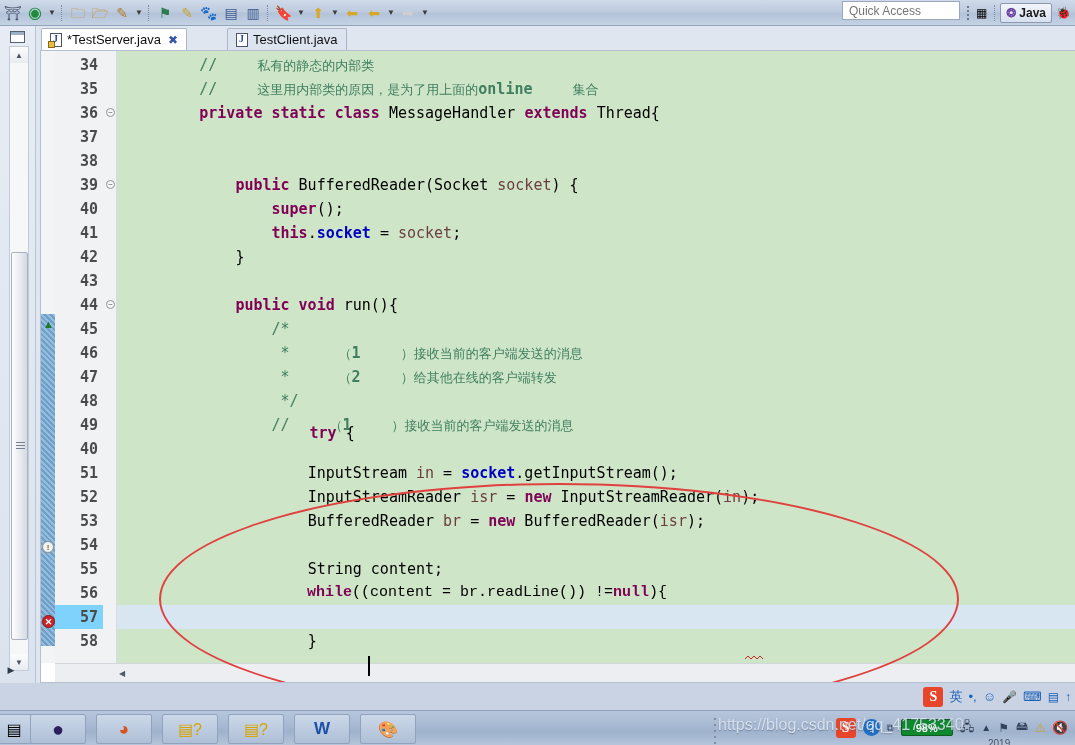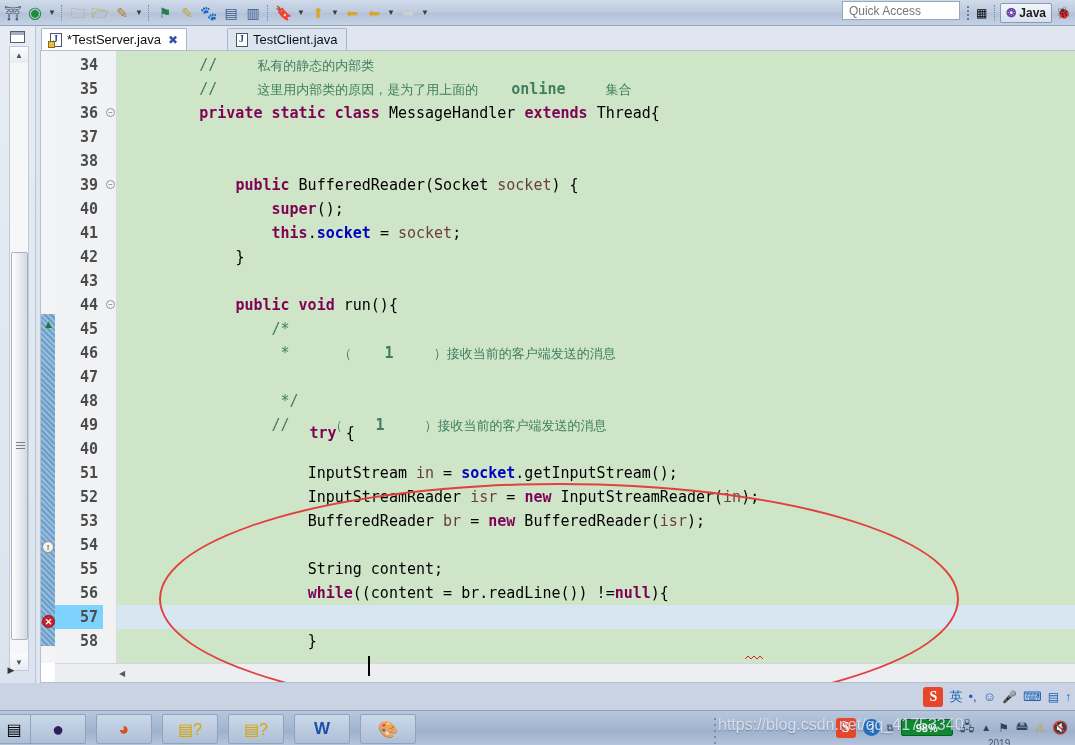--- a/index.html
+++ b/index.html
@@ -155,21 +155,21 @@
   .curline-gutter { background:#7dd3fc; }
   .curline-code { background:#d8e6f2; }
   .fold {
     position:absolute; left:3px; width:9px; height:9px;
     border:1px solid #8d939c; border-radius:50%; background:#f6f7f8;
     color:#555; font-size:8px; line-height:7px; text-align:center;
   }
   
   .kw   { color:#7f0055; font-weight:bold; }
   .cmt  { color:#3f7f5f; }
-  .cmtb { color:#3f7f5f; font-weight:bold;padding-left:33px; }
+  .cmtb { color:#3f7f5f; font-weight:bold; }
   .fld  { color:#0000c0; font-weight:bold; }
   .loc  { color:#6a3e3e; }
   .pln  { color:#000000; }
   .cjk  { font-family:"DejaVu Sans","Liberation Sans",sans-serif; font-size:13px;margin-left:40px; }
 
   .hscroll {
     position:absolute; left:14px; bottom:0; right:0; height:19px;
     background:#eceef1; border-top:1px solid #d2d6dd;
     display:flex; align-items:center;
   }
@@ -364,29 +364,30 @@
           <div class="cl" style="top: 50px;">        <span class="kw">private static class</span> <span class="pln">MessageHandler</span> <span class="kw">extends</span> <span class="pln">Thread{</span></div>
           <div class="cl" style="top: 98px;">&nbsp;</div>
           <div class="cl" style="top: 122px;">            <span class="kw">public</span> <span class="pln">BufferedReader(Socket </span><span class="loc">socket</span><span class="pln">) {</span></div>
           <div class="cl" style="top: 146px;">                <span class="kw">super</span><span class="pln">();</span></div>
           <div class="cl" style="top: 170px;">                <span class="kw">this</span><span class="pln">.</span><span class="fld">socket</span> <span class="pln">=</span> <span class="loc">socket</span><span class="pln">;</span></div>
           <div class="cl" style="top: 194px;">            <span class="pln">}</span></div>
           <div class="cl" style="top: 218px;">&nbsp;</div>
           <div class="cl" style="top: 242px;">            <span class="kw">public void</span> <span class="pln">run(){</span></div>
           <div class="cl" style="top: 266px;">                <span class="cmt">/*</span></div>
           <div class="cl" style="top: 290px;">                 <span class="cmt">* </span><span class="cmt cjk">（</span><span class="cmtb">1</span><span class="cmt cjk">）接收当前的客户端发送的消息</span></div>
+          <div class="cl" style="top: 314px;">                 <span class="cmt">* </span><span class="cmt cjk">（</span><span class="cmtb">2</span><span class="cmt cjk">）给其他在线的客户端转发</span></div>
           <div class="cl" style="top: 338px;">                 <span class="cmt">*/</span></div>
           <div class="cl" style="top: 362px;">                <span class="cmt">//</span><span class="cmt cjk">（</span><span class="cmtb">1</span><span class="cmt cjk">）接收当前的客户端发送的消息</span></div>
           <div class="cl" style="top: 370px; padding-left: 48px;">                <span class="kw">try</span> <span class="pln">{</span></div>
           <div class="cl" style="top: 410px;">                    <span class="pln">InputStream </span><span class="loc">in</span><span class="pln"> = </span><span class="fld">socket</span><span class="pln">.getInputStream();</span></div>
           <div class="cl" style="top: 458px;">                    <span class="pln">BufferedReader </span><span class="loc">br</span><span class="pln"> = </span><span class="kw">new</span><span class="pln"> BufferedReader(</span><span class="loc">isr</span><span class="pln">);</span></div>
           <div class="cl" style="top: 434px;">                    <span class="pln">InputStreamReader </span><span class="loc">isr</span><span class="pln"> = </span><span class="kw">new</span><span class="pln"> InputStreamReader(</span><span class="loc">in</span><span class="pln">);</span></div>
           <div class="cl" style="top: 482px;">&nbsp;</div>
           <div class="cl" style="top: 506px;">                    <span class="pln">String content;</span></div>
-          <div class="cl" style="top: 530px;">                    <span class="kw">while</span><span class="pln">((content = br.readLine()) !=</span><span class="kw">null</span><span class="pln">){</span></div>
+          <div class="cl" style="top: 530px; font-family: Liberation Mono, monospace;">                    <span class="kw">while</span><span class="pln">((content = br.readLine()) !=</span><span class="kw">null</span><span class="pln">){</span></div>
           <div class="cl curline-code" style="top: 554px;">&nbsp;</div>
           <div class="cl" style="top: 578px;">                    <span class="pln">}</span></div>
         </div>
 
       <div class="caret"></div>
       <svg class="squiggle" viewBox="0 0 18 5">
         <path d="M0 4 L3 1 L6 4 L9 1 L12 4 L15 1 L18 4" fill="none" stroke="#c9252a" stroke-width="1"></path>
       </svg>
       <div class="ellipse"></div>
 

